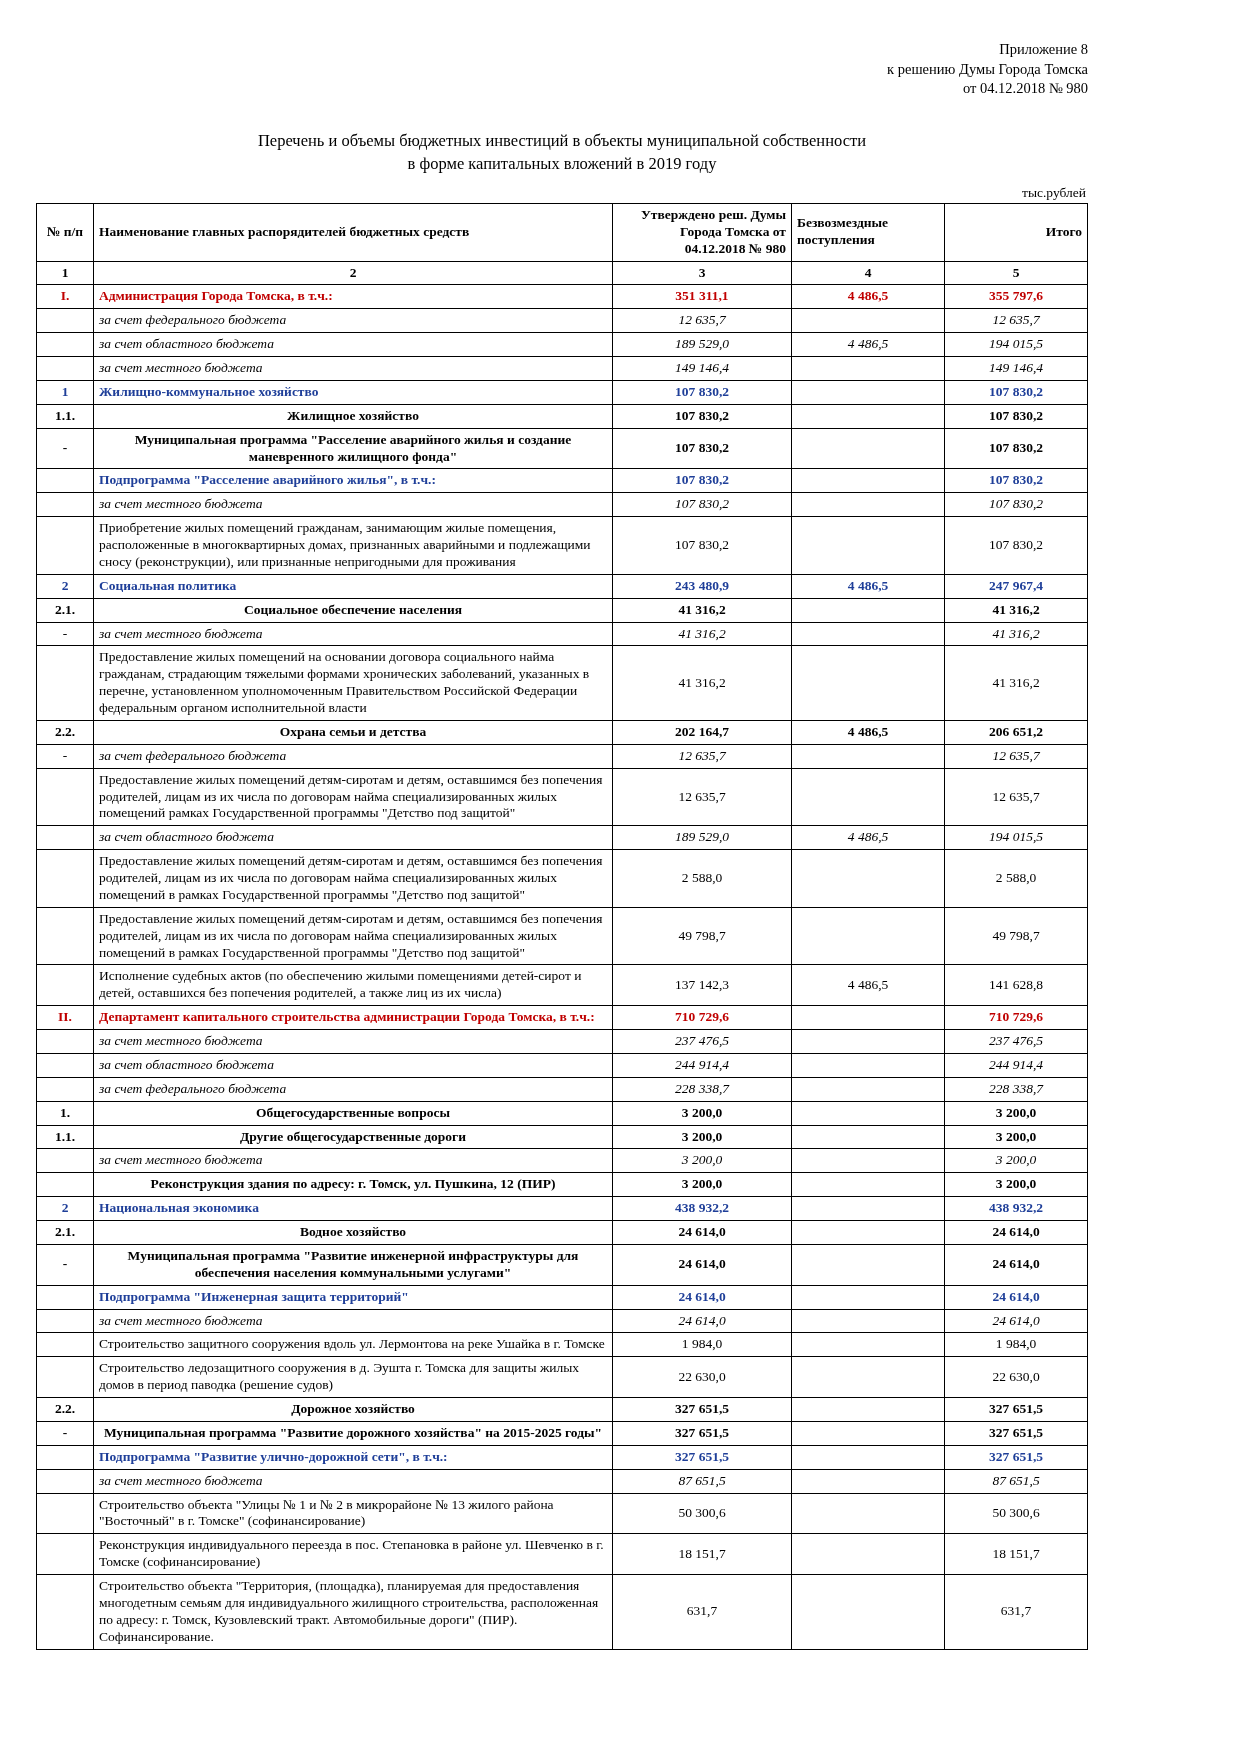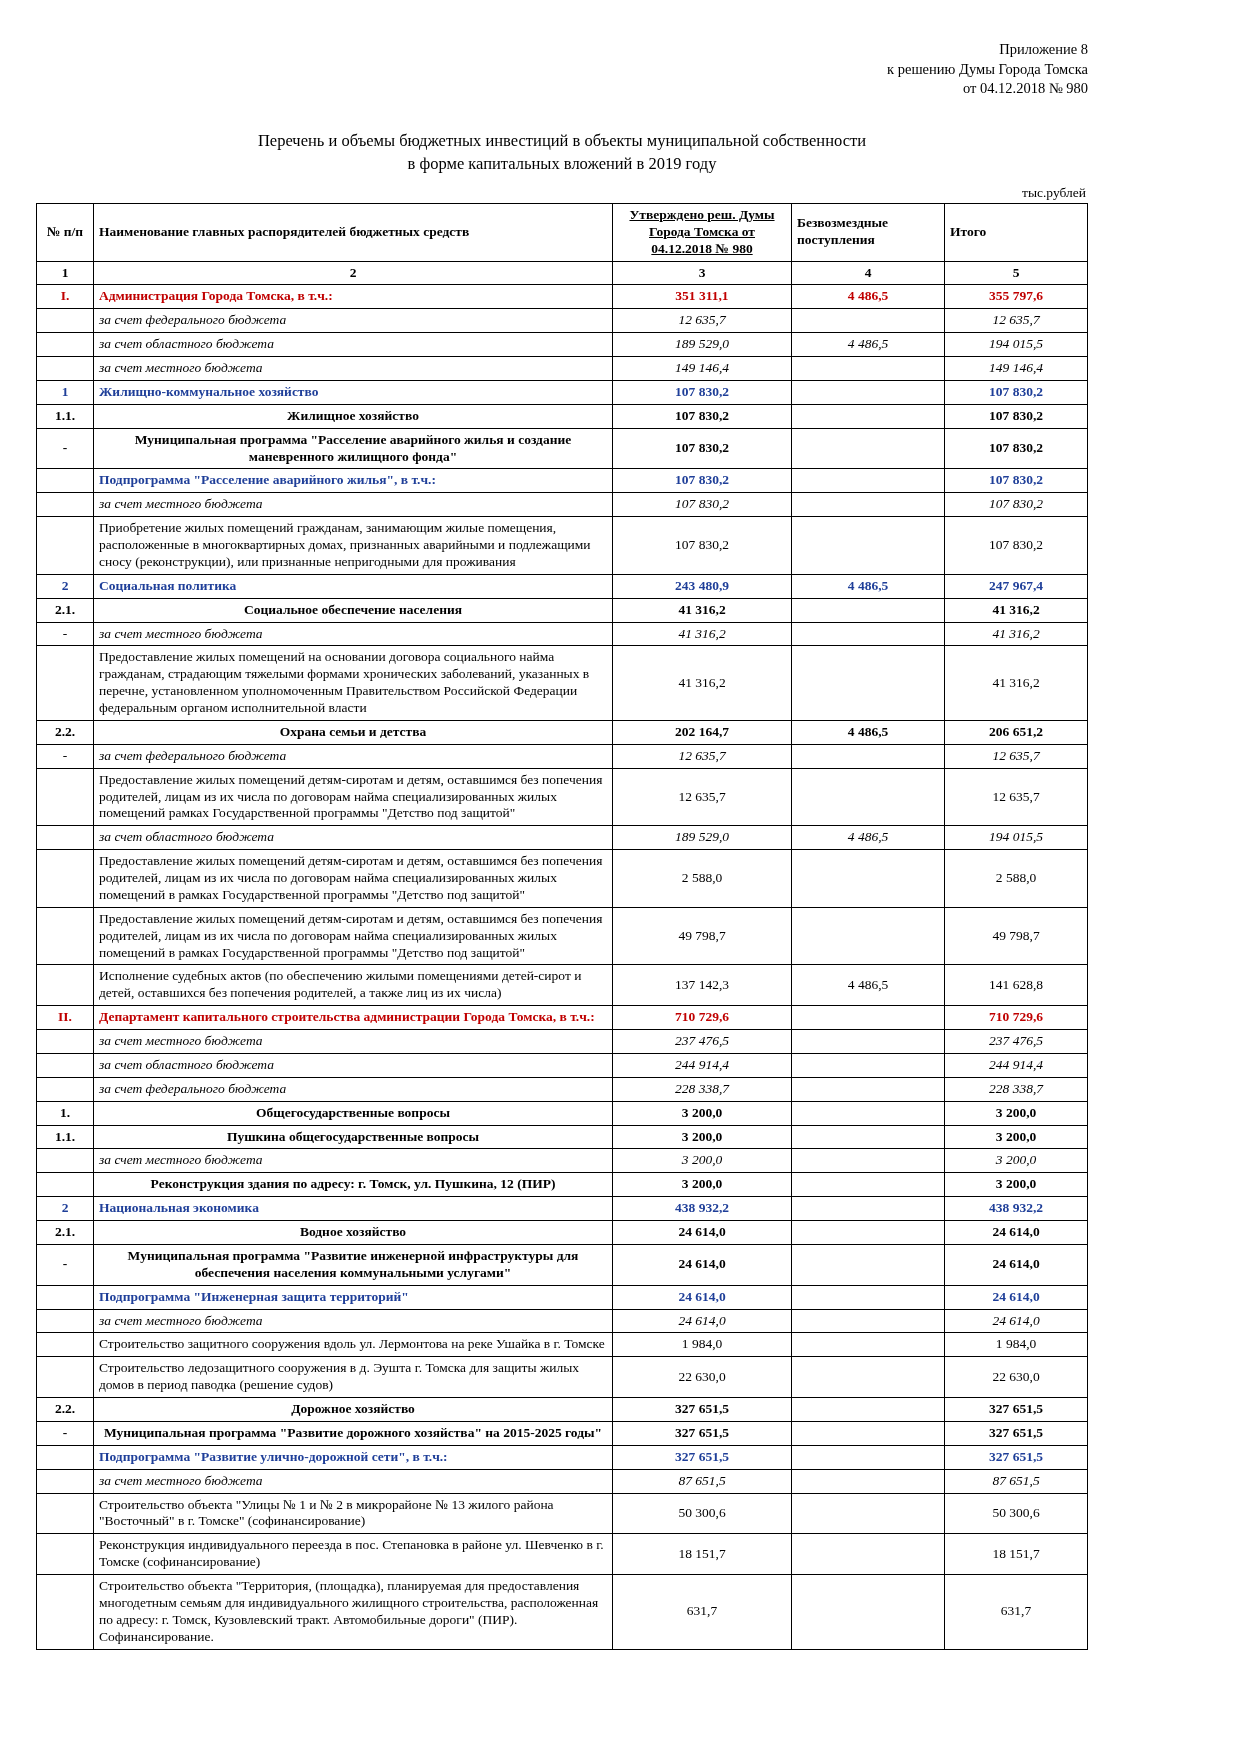--- a/index.html
+++ b/index.html
@@ -58,23 +58,23 @@
     padding: 6px 4px;
   }
   .colnum td {
     text-align: center;
     font-weight: bold;
     font-size: 13px;
     padding: 1px 2px;
   }
   .c-num { width: 46px; text-align: center; }
   .c-name { }
-  .c-appr { width: 168px; text-align: center; text-decoration: underline; }
+  .c-appr { width: 168px; text-align: right; }
   .c-free { width: 142px; text-align: left; }
-  .c-total { width: 132px; text-align: left; margin-top: 19px; }
+  .c-total { width: 132px; text-align: right; margin-top: 19px; }
 
   td.num { text-align: center; white-space: nowrap; }
   td.val { text-align: center; white-space: nowrap; }
 
   
   .r-red td { color: #c00000; font-weight: bold; }
   .r-blue td { color: #1f3f99; font-weight: bold; }
   .r-bold td { font-weight: bold; text-align: center; }
   .r-ital td { font-style: italic; }
 </style>
@@ -291,21 +291,21 @@
         </tr>
         <tr class="r-bold">
           <td class="num">1.</td>
           <td>Общегосударственные вопросы</td>
           <td class="val">3 200,0</td>
           <td class="val"></td>
           <td class="val">3 200,0</td>
         </tr>
         <tr class="r-bold">
           <td class="num">1.1.</td>
-          <td>Пушкина общегосударственные вопросы</td>
+          <td>Другие общегосударственные дороги</td>
           <td class="val">3 200,0</td>
           <td class="val"></td>
           <td class="val">3 200,0</td>
         </tr>
         <tr class="r-ital">
           <td class="num"></td>
           <td>за счет местного бюджета</td>
           <td class="val">3 200,0</td>
           <td class="val"></td>
           <td class="val">3 200,0</td>

